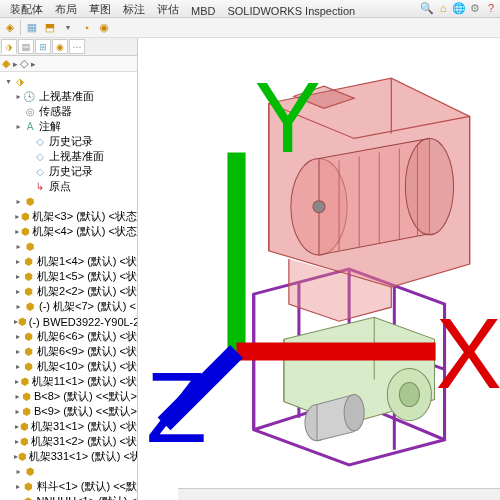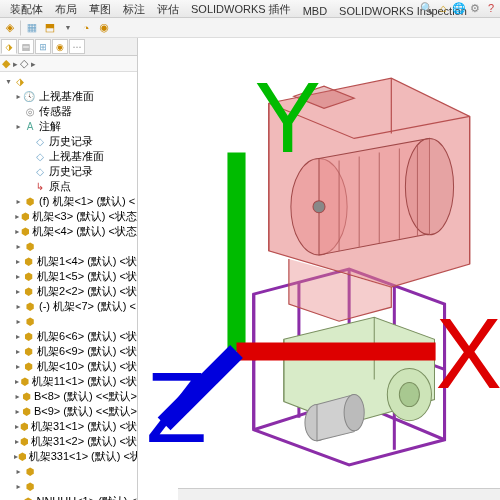--- a/index.html
+++ b/index.html
@@ -35,21 +35,20 @@
 </style>
 </head>
 <body>
 
 <div class="menubar">
   <span>装配体</span>
   <span>布局</span>
   <span>草图</span>
   <span>标注</span>
   <span>评估</span>
-  <span>SOLIDWORKS 插件</span>
   <span>MBD</span>
   <span>SOLIDWORKS Inspection</span>
 </div>
 <div class="topright">
   <span>🔍</span>
   <span style="color:#d4a017">⌂</span>
   <span style="color:#4a9">🌐</span>
   <span style="color:#888">⚙</span>
   <span style="color:#c44">?</span>
 </div>
@@ -113,21 +112,20 @@
           <span>历史记录</span>
         </div>
         <div class="tree-item l2">
           <span class="exp"></span>
           <span class="icn ic-origin">↳</span>
           <span>原点</span>
         </div>
         <div class="tree-item l1">
           <span class="exp">▸</span>
           <span class="icn ic-part">⬢</span>
-          <span>(f) 机架&lt;1&gt; (默认) &lt;</span>
         </div>
         <div class="tree-item l1">
           <span class="exp">▸</span>
           <span class="icn ic-part">⬢</span>
           <span>机架&lt;3&gt; (默认) &lt;状态</span>
         </div>
         <div class="tree-item l1">
           <span class="exp">▸</span>
           <span class="icn ic-part">⬢</span>
           <span>机架&lt;4&gt; (默认) &lt;状态</span>
@@ -152,20 +150,21 @@
           <span>机架2&lt;2&gt; (默认) &lt;状</span>
         </div>
         <div class="tree-item l1">
           <span class="exp">▸</span>
           <span class="icn ic-part">⬢</span>
           <span>(-) 机架&lt;7&gt; (默认) &lt;</span>
         </div>
         <div class="tree-item l1">
           <span class="exp">▸</span>
           <span class="icn ic-part">⬢</span>
+          <span>(-) BWED3922-Y90L-2</span>
         </div>
         <div class="tree-item l1">
           <span class="exp">▸</span>
           <span class="icn ic-part">⬢</span>
           <span>机架6&lt;6&gt; (默认) &lt;状</span>
         </div>
         <div class="tree-item l1">
           <span class="exp">▸</span>
           <span class="icn ic-part">⬢</span>
           <span>机架6&lt;9&gt; (默认) &lt;状</span>
@@ -205,20 +204,21 @@
           <span class="icn ic-part">⬢</span>
           <span>机架331&lt;1&gt; (默认) &lt;状</span>
         </div>
         <div class="tree-item l1">
           <span class="exp">▸</span>
           <span class="icn ic-part">⬢</span>
         </div>
         <div class="tree-item l1">
           <span class="exp">▸</span>
           <span class="icn ic-part">⬢</span>
+          <span>料斗&lt;1&gt; (默认) &lt;&lt;默</span>
         </div>
         <div class="tree-item l1">
           <span class="exp">▸</span>
           <span class="icn ic-part">⬢</span>
           <span>NNHHH&lt;1&gt; (默认) &lt;</span>
         </div>
       </div>
   </div>
 
   <div class="viewport">

